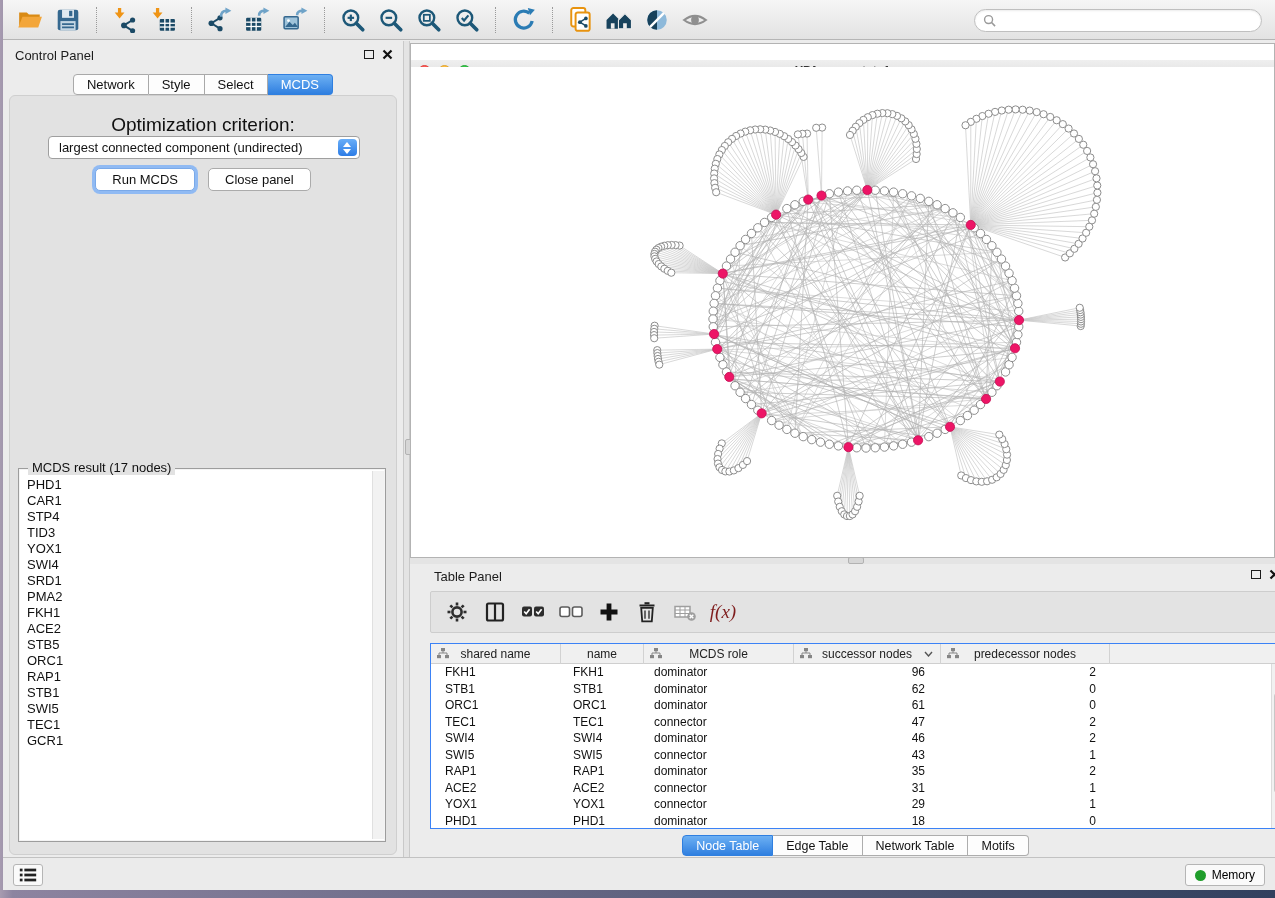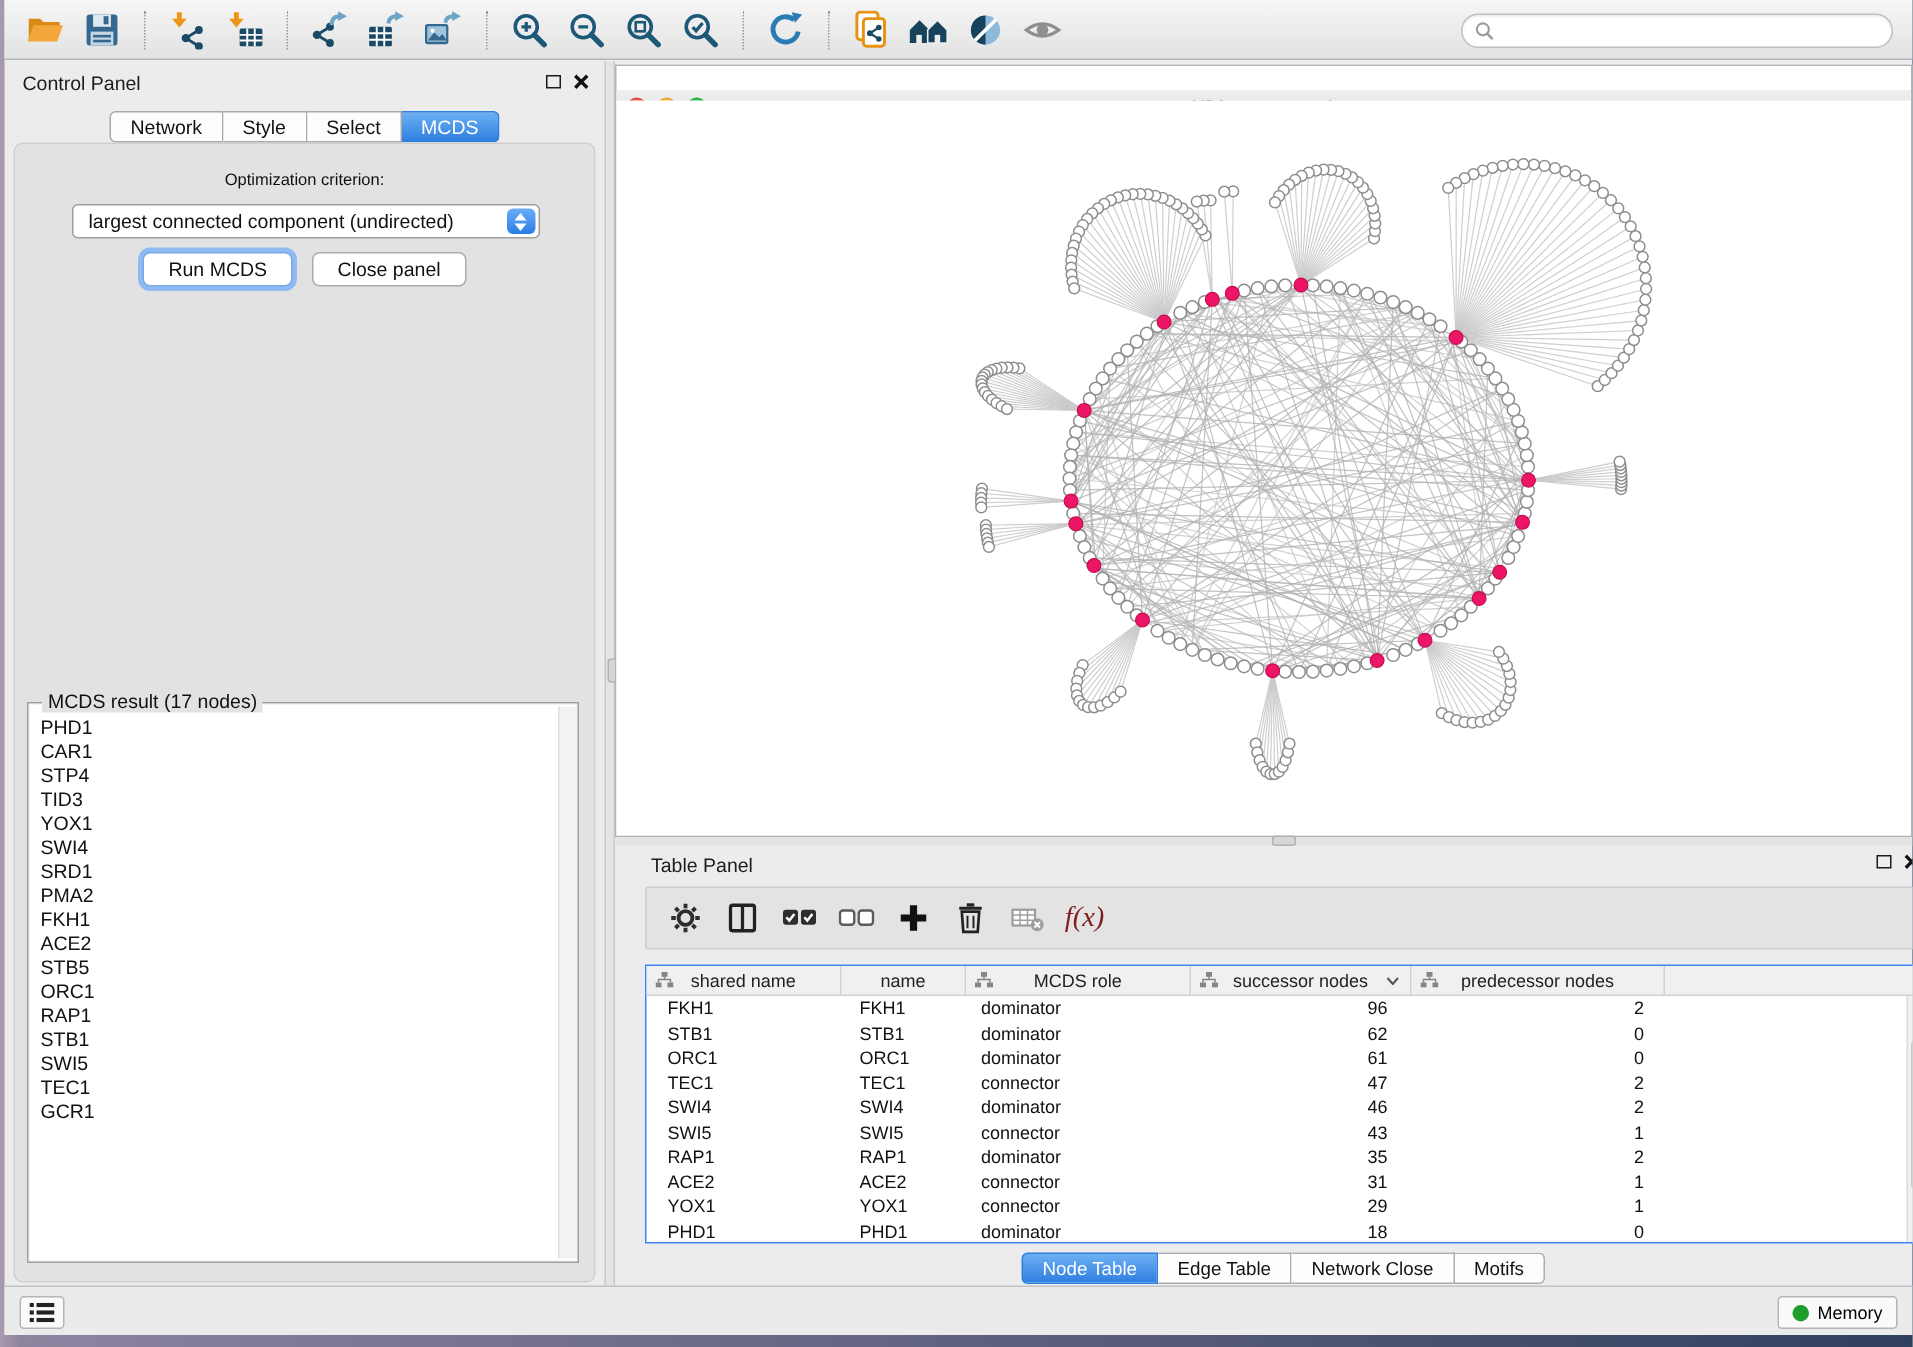--- a/index.html
+++ b/index.html
@@ -32,21 +32,21 @@
   .float-ic { width:10px; height:9px; border:1.6px solid #1b1b1b; margin-top:1px; }
   .tabrow { position:absolute; top:33px; left:0; width:100%; display:flex; justify-content:center; }
   .tab { height:21px; line-height:20px; padding:0 13px; font-size:13px; background:#fdfdfd;
          border:1px solid #a9a9a9; border-left:none; color:#111; }
   .tab:first-child { border-left:1px solid #a9a9a9; border-radius:4px 0 0 4px; }
   .tab:last-child { border-radius:0 4px 4px 0; }
   .tab.sel { background:linear-gradient(#6db0f3,#2f7fe0); color:#fff; border-color:#2f7fe0; }
   .cp-content { position:absolute; left:6px; top:54px; width:388px; height:760px;
                 background:#e2e2e2; border:1px solid #cfcfcf; border-radius:6px; }
   .opt-label { position:absolute; left:0; top:18px; width:100%; text-align:center;
-               font-size:11px; color:#111; }
+               font-size:19px; color:#111; }
   .cp-select { position:absolute; left:38px; top:40px; width:312px; height:23px; background:#fff;
                border:1px solid #9f9f9f; border-radius:4px; font-size:13px; line-height:21px;
                padding-left:10px; color:#111; }
   .stepper { position:absolute; right:2px; top:2px; width:19px; height:17px; border-radius:4px;
              background:linear-gradient(#69aef8,#2c7ce6); }
   .stepper i { position:absolute; left:5px; width:0; height:0; border-left:4.5px solid transparent;
                border-right:4.5px solid transparent; }
   .stepper .up { top:2.5px; border-bottom:5px solid #fff; }
   .stepper .dn { bottom:2.5px; border-top:5px solid #fff; }
   .btnrow { position:absolute; top:72px; left:0; width:100%; display:flex; justify-content:center; gap:13px; }
@@ -1276,21 +1276,21 @@
         <span class="td c4">0</span>
       </div>
       <div class="tscroll">
         <div class="tthumb"></div>
       </div>
     </div>
 
     <div class="ttabs">
       <span class="ttab sel">Node Table</span>
       <span class="ttab">Edge Table</span>
-      <span class="ttab">Network Close</span>
+      <span class="ttab">Network Table</span>
       <span class="ttab">Motifs</span>
     </div>
   </div>
 
   <div class="statusbar">
     <span class="listbtn">
       <svg width="20" height="18" viewBox="0 0 22 18">
         <g fill="#222">
           <rect x="2" y="2" width="3" height="3"></rect>
               <rect x="7" y="2" width="13" height="3"></rect>

